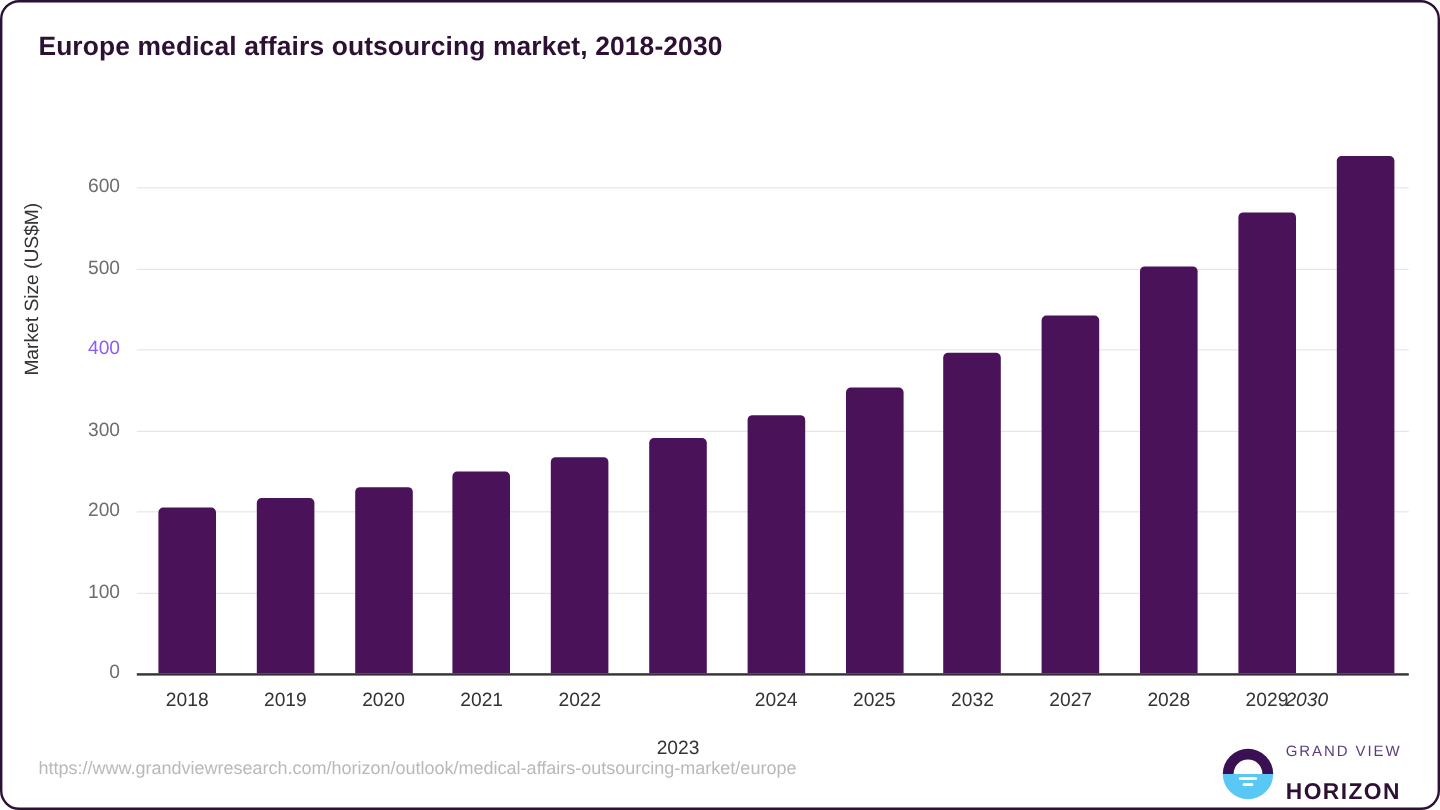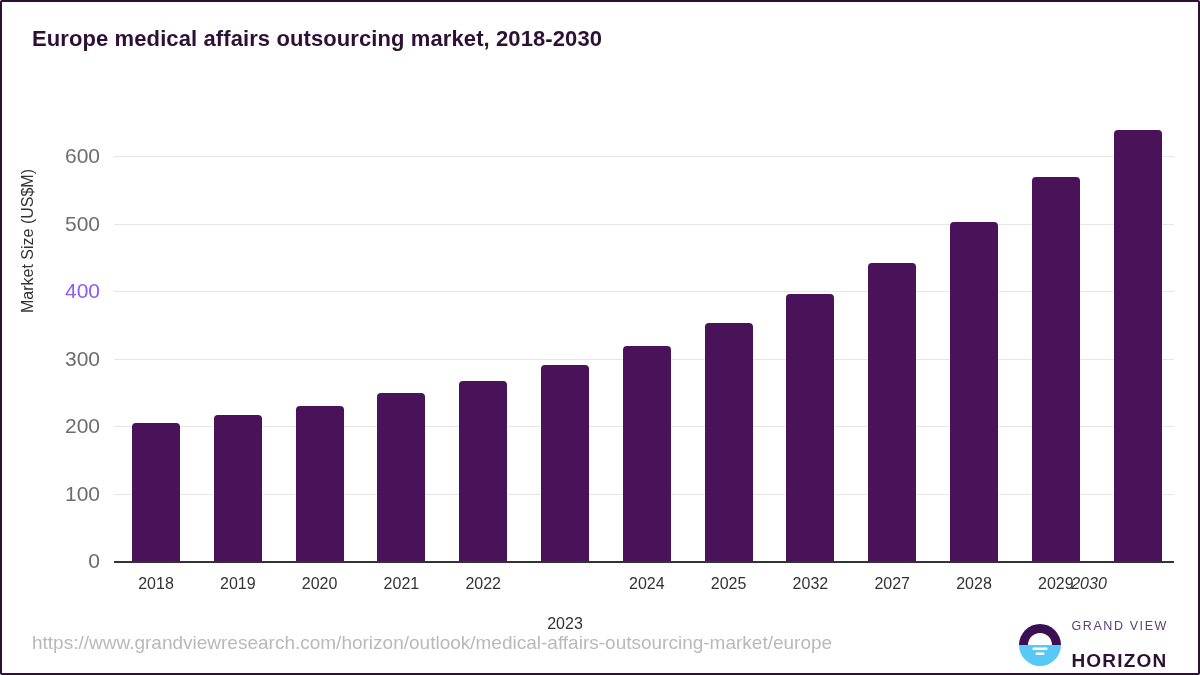--- a/index.html
+++ b/index.html
@@ -7,21 +7,21 @@
     padding: 0;
     background: #ffffff;
   }
   #page {
     position: relative;
     width: 1200px;
     height: 675px;
     background: #ffffff;
     box-sizing: border-box;
     border: 2px solid #2d1135;
-    border-radius: 2px;
+    border-radius: 16px;
     overflow: hidden;
     font-family: "Liberation Sans", sans-serif;
   }
 
   
   #chart-title {
     position: absolute;
     left: 30px;
     top: 24px;
     font-size: 22px;
@@ -54,21 +54,21 @@
     height: 2px;
     background: #333333;
   }
 
   
   .y-tick-label {
     position: absolute;
     right: 0;
     width: 60px;
     text-align: right;
-    font-size: 21px;
+    font-size: 16px;
     color: #6d6d6d;
     transform: translateY(-50%);
     white-space: nowrap;
   }
   #y-axis-labels {
     position: absolute;
     left: 20px;
     top: 0;
     width: 78px;
     height: 675px;
@@ -104,21 +104,21 @@
     font-size: 16px;
     color: #333333;
     white-space: nowrap;
   }
 
   
   #source-url {
     position: absolute;
     left: 30px;
     top: 630px;
-    font-size: 19px;
+    font-size: 15px;
     color: #b9b9b9;
     white-space: nowrap;
   }
   #logo {
     position: absolute;
     right: 30px;
     top: 620px;
     height: 46px;
     display: flex;
     align-items: center;

